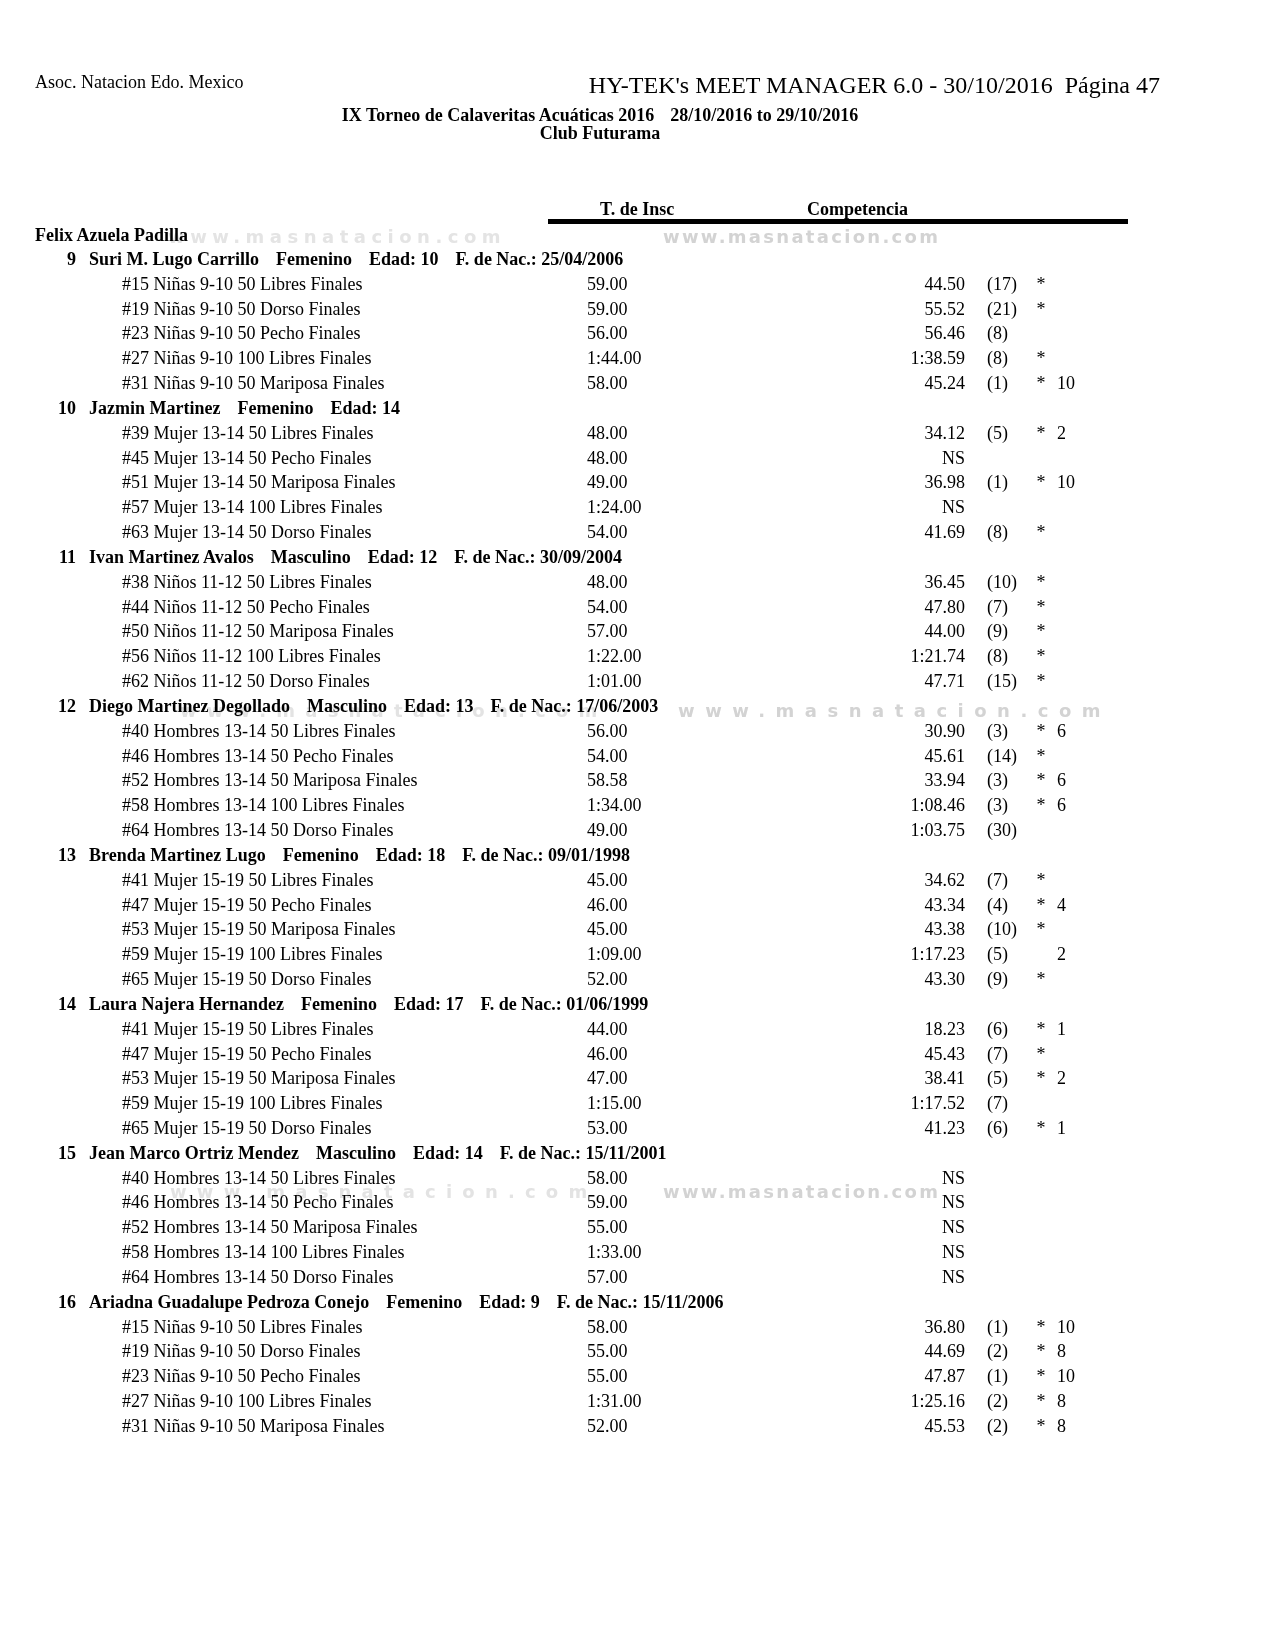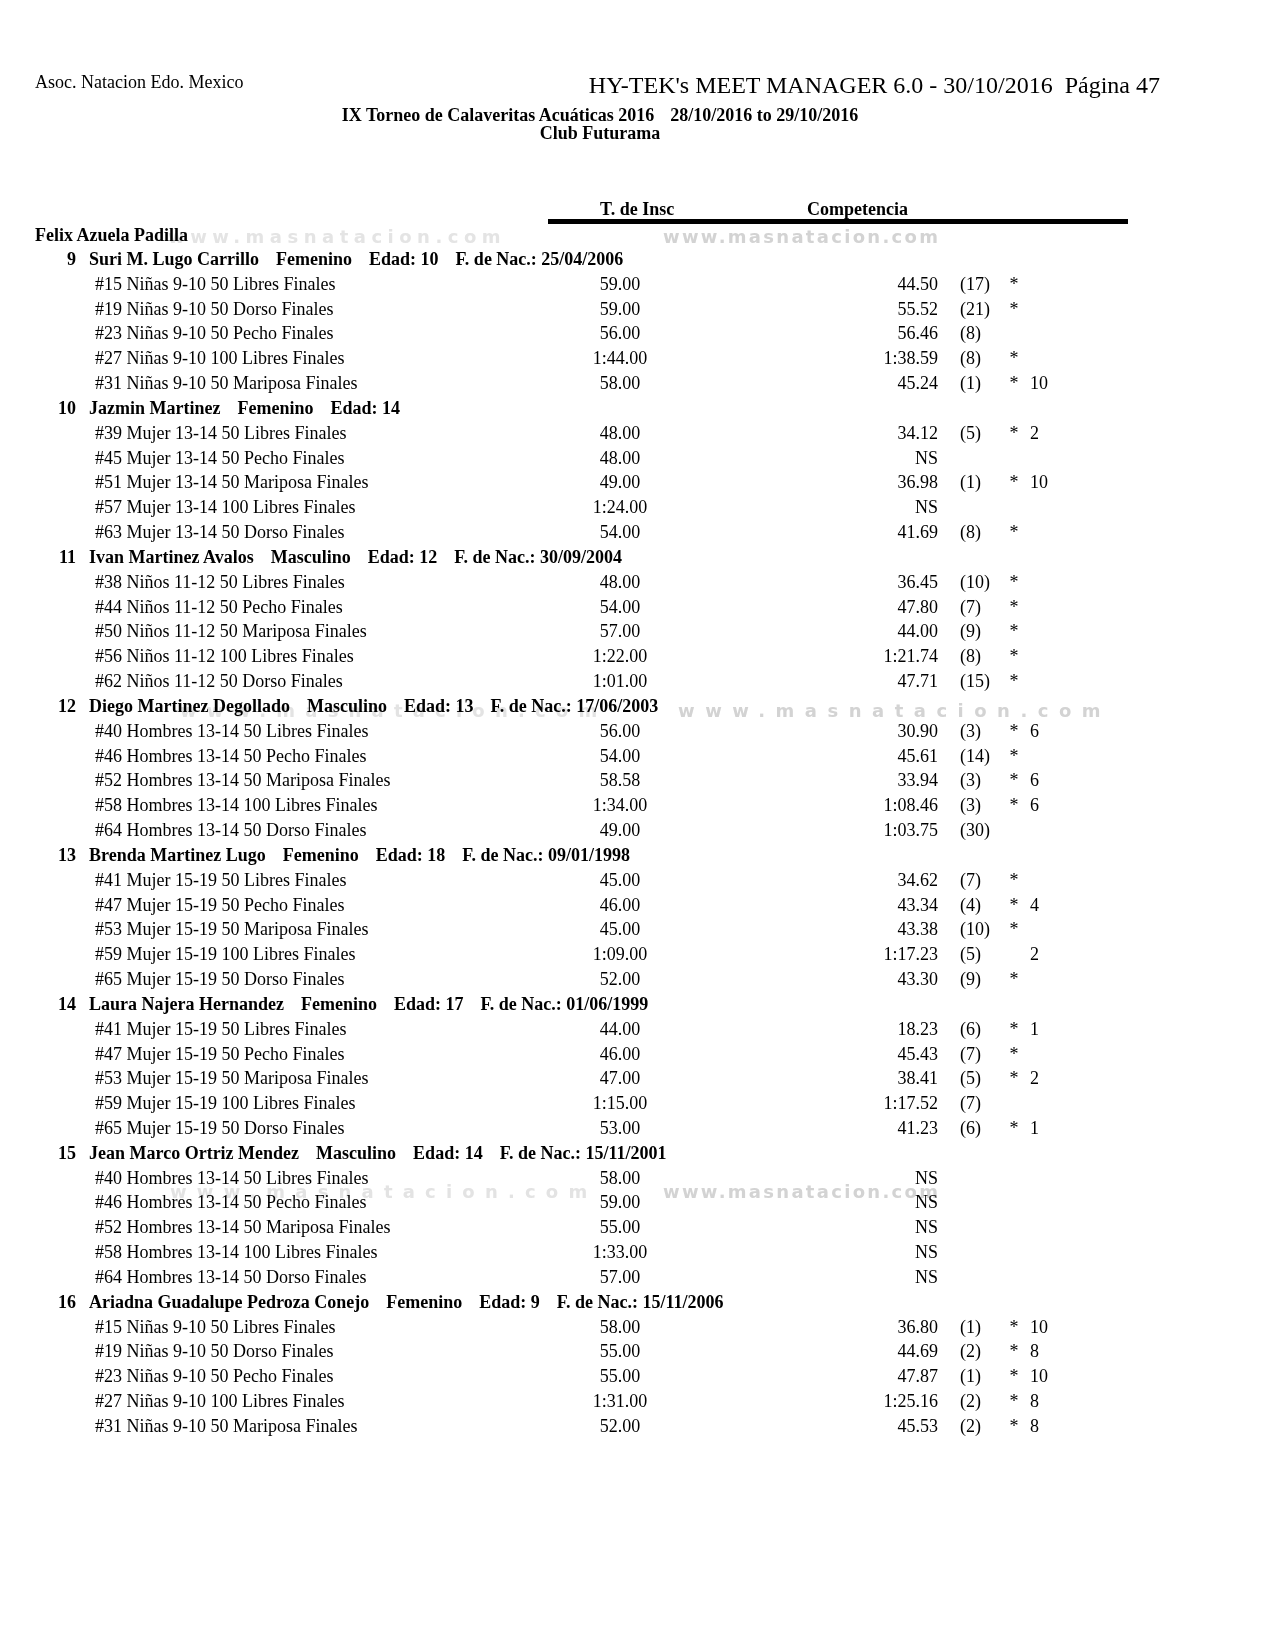--- a/index.html
+++ b/index.html
@@ -54,23 +54,23 @@
   .swimmers { position:absolute; left:0; top:247px; width:1068px; }
   .s-hdr {
     height:24.83px; line-height:24.83px;
     font-weight:bold; font-size:18px;
     display:flex; white-space:nowrap;
   }
   .s-num  { width:76px; text-align:right; flex:0 0 auto; }
   .s-name { margin-left:13px; }
   .s-seg  { margin-left:17px; }
 
-  .e-row { height:24.83px; line-height:24.83px; font-size:18px; display:flex; white-space:nowrap; }
+  .e-row { height:24.83px; line-height:24.83px; font-size:18px; display:flex; white-space:nowrap;padding-left:27px; }
   .e-desc   { flex:0 0 560px; padding-left:95px; overflow:hidden; }
-  .e-insc   { flex:0 0 120px; text-align:center; }
+  .e-insc   { flex:0 0 120px; text-align:left; }
   .e-result { flex:0 0 258px; text-align:right; }
   .e-place  { flex:0 0 62px;  padding-left:22px; text-align:left; }
   .e-star   { flex:0 0 28px;  text-align:center; }
   .e-pts    { flex:0 0 40px;  padding-left:2px; text-align:left; }
 </style>
 </head>
 <body>
 
 <div class="page">
 

